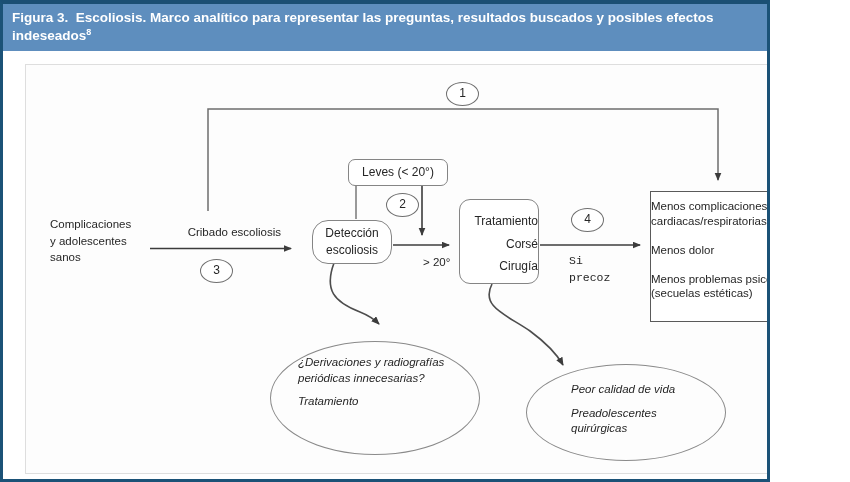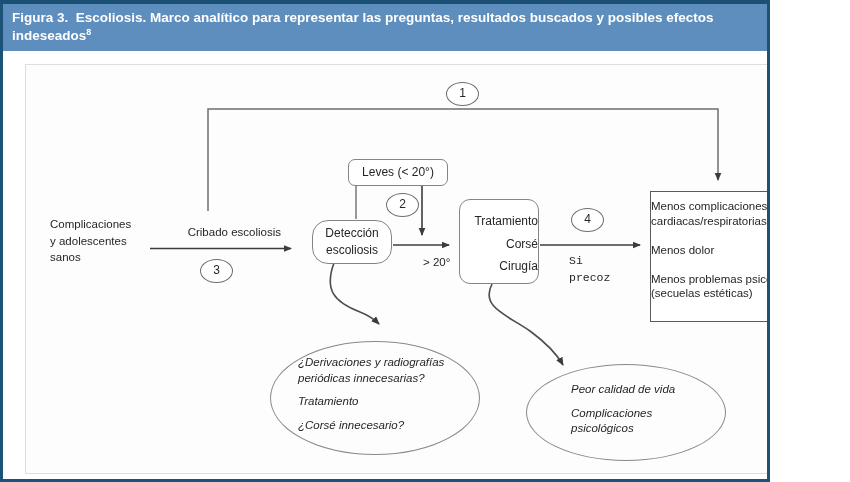--- a/index.html
+++ b/index.html
@@ -99,24 +99,23 @@
   <div class="abs sqbox" style="left:647px;top:187px;width:166px;height:131px;">Menos complicaciones cardiacas/respiratorias
 
 Menos dolor
 
 Menos problemas psicológicos (secuelas estéticas)</div>
 
   <div class="abs oval" style="left:267px;top:337px;width:210px;height:114px;">
     <div class="items" style="left:27px;top:13px;width:162px;">
       <div>¿Derivaciones y radiografías periódicas innecesarias?</div>
       <div>Tratamiento</div>
-      <div>¿Corsé innecesario?</div>
     </div>
   </div>
 
   <div class="abs oval" style="left:523px;top:360px;width:200px;height:97px;">
     <div class="items" style="left:44px;top:17px;width:132px;">
       <div>Peor calidad de vida</div>
-      <div>Complicaciones psicológicos</div>
+      <div>Preadolescentes quirúrgicas</div>
     </div>
   </div>
 
 </div>
 
 </body></html>

